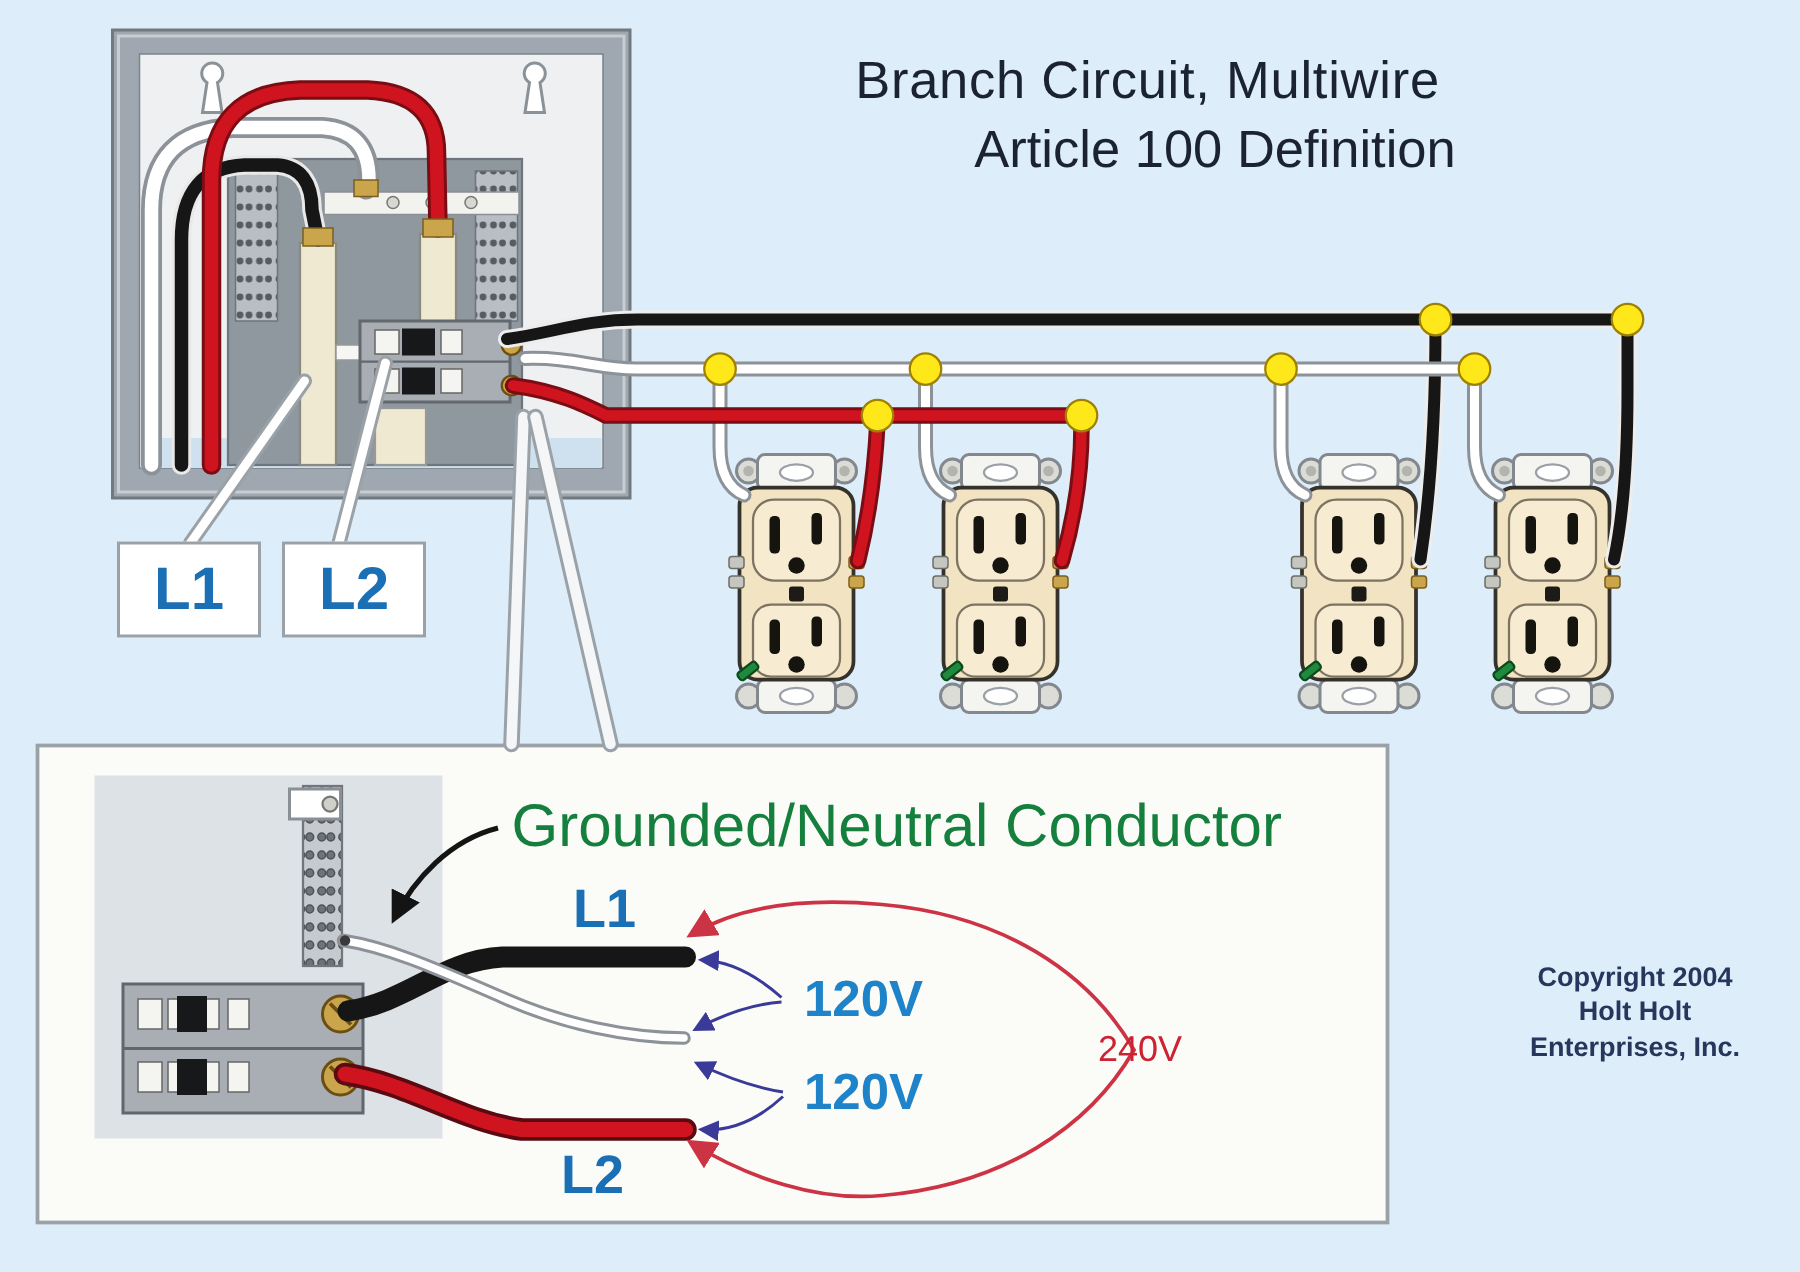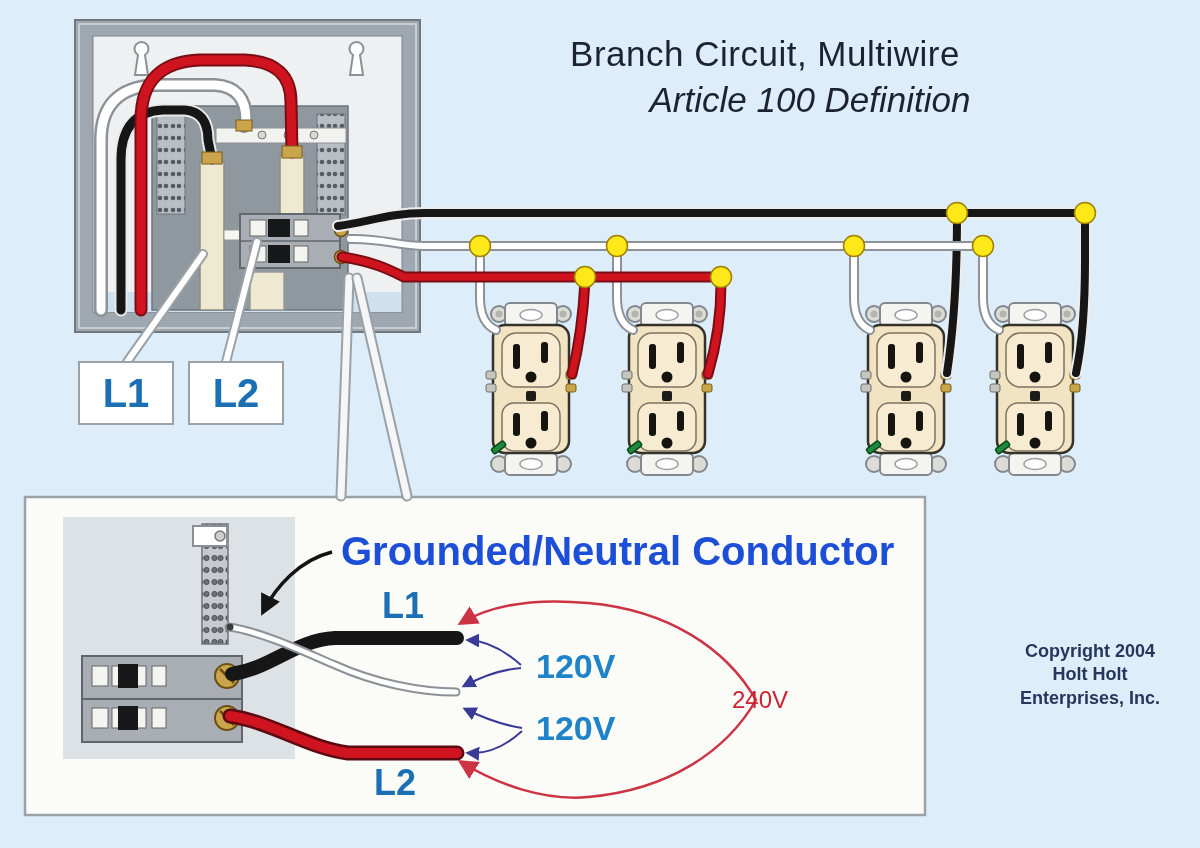--- a/index.html
+++ b/index.html
@@ -4,27 +4,27 @@
 <style>
   html,body{margin:0;padding:0;}
   .stage{
     position:relative;width:1200px;height:848px;overflow:hidden;
     background:var(--bg,#ddeefa);
     font-family:"Liberation Sans","DejaVu Sans",sans-serif;
   }
   .stage svg{position:absolute;left:0;top:0;}
   .lbl{position:absolute;white-space:nowrap;}
   .title1{left:765px;top:34px;transform:translateX(-50%);font-size:35px;font-weight:400;color:var(--ink,#1b2230);letter-spacing:.5px;}
-  .title2{left:810px;top:80px;transform:translateX(-50%);font-size:35px;font-weight:500;font-style:italic;color:var(--ink,#1b2230);}
+  .title2{left:810px;top:80px;transform:translateX(-50%);font-size:35px;font-weight:500;color:var(--ink,#1b2230);}
   .tagbox{position:absolute;width:92px;height:60px;background:#fff;border:2px solid #9aa2a8;
     display:flex;align-items:center;justify-content:center;
     font-size:40px;font-weight:bold;color:var(--label-blue,#1a6fb5);}
   .tag-l1{left:78px;top:361px;}
   .tag-l2{left:188px;top:361px;}
-  .grounded{left:341px;top:529px;font-size:40px;color:#1d4ed8;font-weight:bold;}
+  .grounded{left:341px;top:529px;font-size:40px;color:#15803d;}
   .ins-l1{left:382px;top:585px;font-size:36px;font-weight:bold;color:var(--label-blue,#1a6fb5);}
   .ins-l2{left:374px;top:762px;font-size:36px;font-weight:bold;color:var(--label-blue,#1a6fb5);}
   .v120a{left:536px;top:647px;font-size:34px;font-weight:bold;color:var(--volt-blue,#1e83c8);}
   .v120b{left:536px;top:709px;font-size:34px;font-weight:bold;color:var(--volt-blue,#1e83c8);}
   .v240{left:732px;top:686px;font-size:24px;font-weight:normal;color:var(--volt-red,#cc2231);}
   .copyright{left:1070px;top:640px;transform:translateX(-50%);text-align:center;
     font-size:18px;font-weight:600;line-height:1.3;color:var(--copyright-blue,#26365c);margin-left:20px;}
 </style>
 </head>
 <body>

